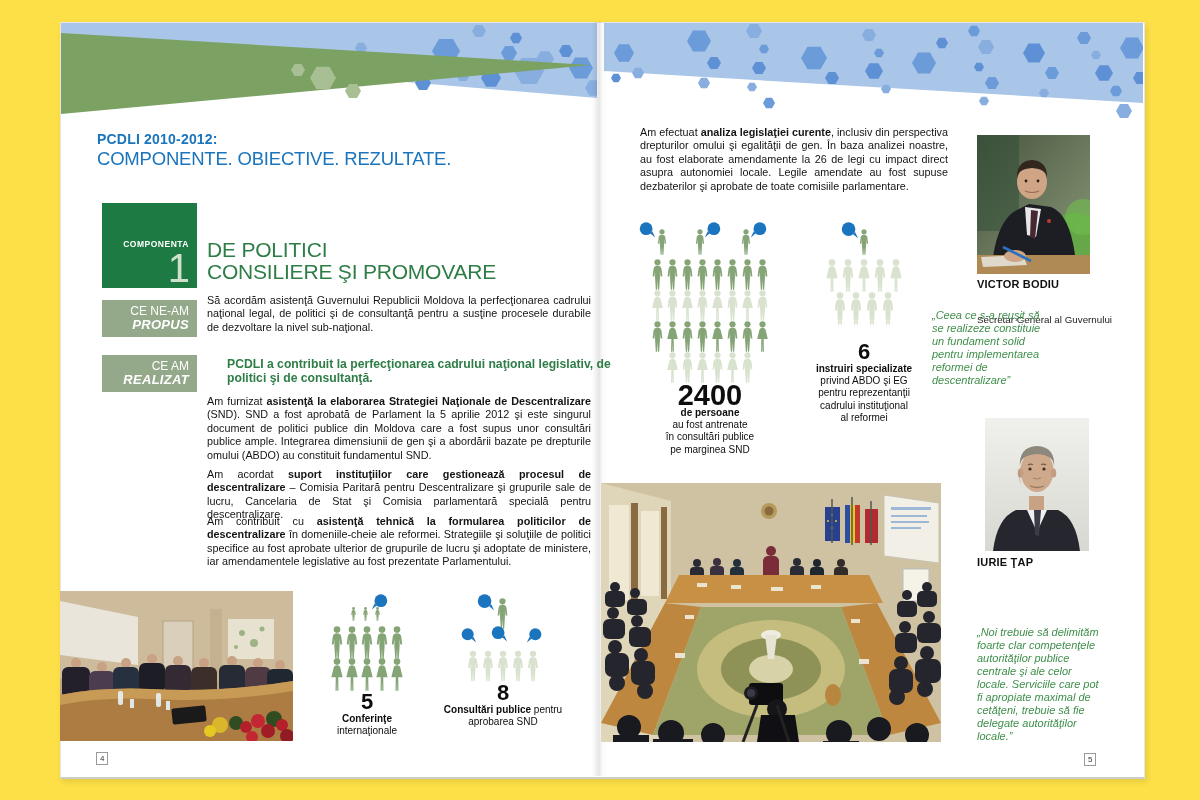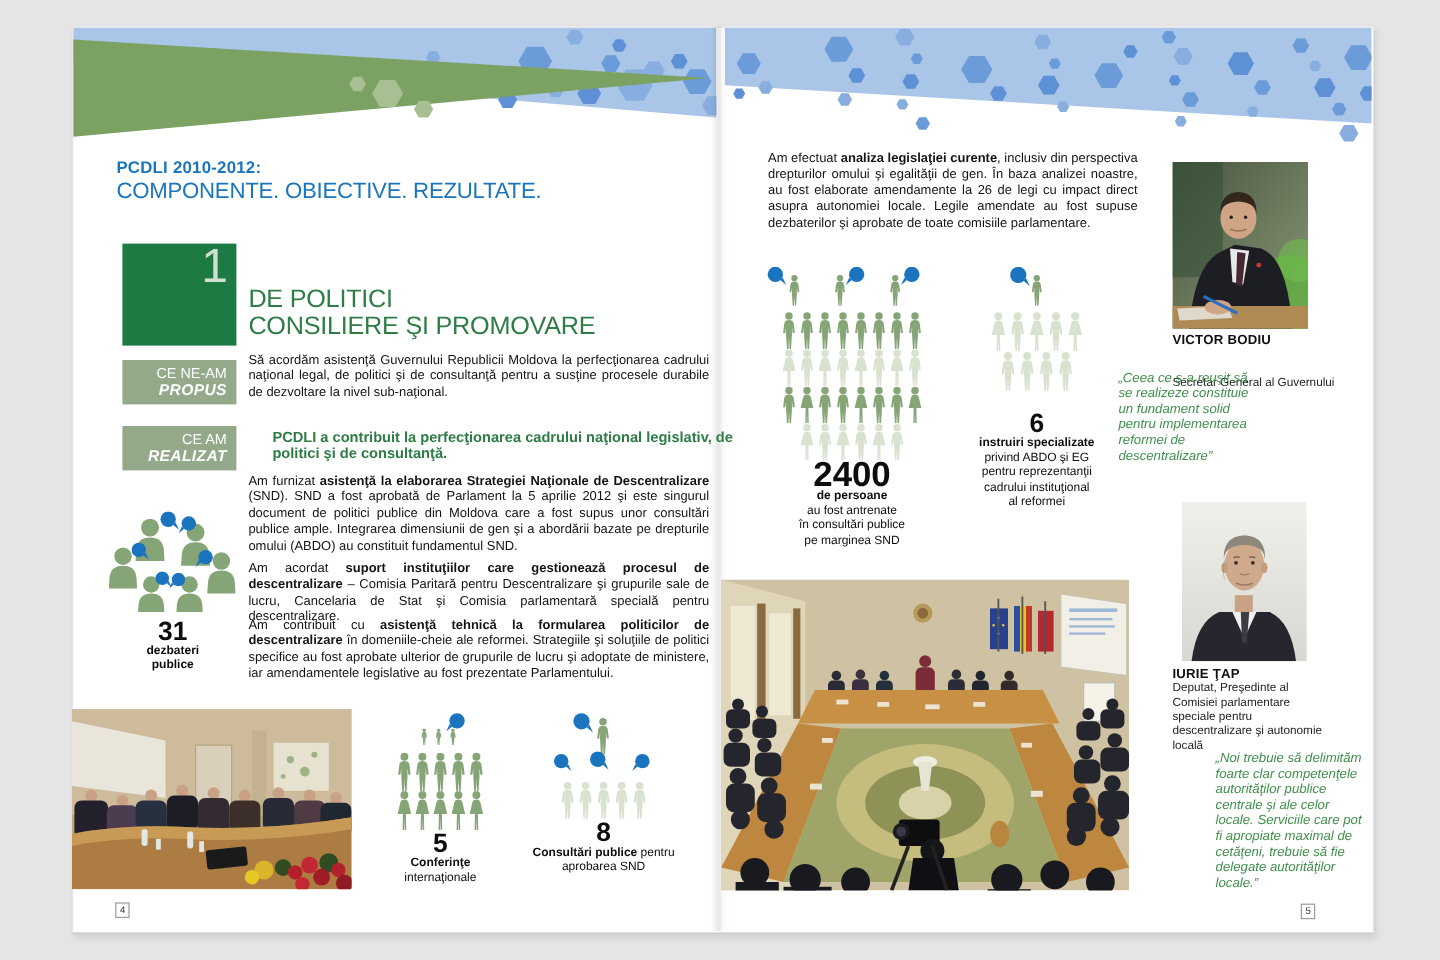--- a/index.html
+++ b/index.html
@@ -1,16 +1,16 @@
 <!DOCTYPE html>
 <html><head>
 <meta charset="utf-8">
 <style>
   html,body{margin:0;padding:0;background:#ffffff;}
-  .canvas{position:relative;width:1200px;height:800px;background:#e5e5e5;overflow:hidden;
+  .canvas{position:relative;width:1200px;height:800px;background:#fde047;overflow:hidden;
           font-family:"Liberation Sans",sans-serif;-webkit-font-smoothing:antialiased;}
   .abs{position:absolute;}
   .spread{left:60px;top:22px;width:1083px;height:754px;background:#fff;
           border:1px solid #e6e6e6;border-bottom:2px solid #cbcbcb;
           box-shadow:2px 3px 6px rgba(0,0,0,.10);}
   .gutter{left:592px;top:22px;width:16px;height:754px;
           background:linear-gradient(to right,rgba(0,0,0,0),rgba(0,0,0,.10) 45%,rgba(0,0,0,.02) 65%,rgba(0,0,0,0));}
   .kicker{font-size:14px;font-weight:bold;color:#1b75bc;letter-spacing:.2px;}
   .bigtitle{font-size:18.5px;color:#1b75bc;letter-spacing:-.2px;}
   .compbox{background:#1d7a42;color:#fff;text-align:right;}
@@ -140,20 +140,21 @@
       <use href="#hexp" transform="translate(536,55) scale(7)"></use>
     </g>
   </svg>
 
   <div class="abs gutter"></div>
 
   <div class="abs kicker" style="left:97px;top:131px;">PCDLI 2010-2012:</div>
   <div class="abs bigtitle" style="left:97px;top:148px;">COMPONENTE. OBIECTIVE. REZULTATE.</div>
 
   <div class="abs compbox" style="left:102px;top:203px;width:95px;height:85px;">
+    <div class="complabel">COMPONENTA</div>
     <div class="compnum">1</div>
   </div>
 
   <div class="abs tag" style="left:102px;top:300px;width:87px;height:33px;">
     <div class="l1">CE NE-AM</div>
     <div class="l2">PROPUS</div>
   </div>
   <div class="abs tag" style="left:102px;top:355px;width:87px;height:33px;">
     <div class="l1">CE AM</div>
     <div class="l2">REALIZAT</div>
@@ -167,42 +168,20 @@
   <div class="abs body" style="left:207px;top:294px;width:384px;">Să acordăm asistenţă Guvernului Republicii Moldova la perfecţionarea cadrului naţional legal, de politici şi de consultanţă pentru a susţine procesele durabile de dezvoltare la nivel sub-naţional.</div>
 
   <div class="abs subhead" style="left:207px;top:357px;width:384px;">PCDLI a contribuit la perfecţionarea cadrului naţional legislativ, de politici şi de consultanţă.</div>
 
   <div class="abs body" style="left:207px;top:395px;width:384px;"><span>Am furnizat </span><b>asistenţă la elaborarea Strategiei Naţionale de Descentralizare</b><span> (SND). SND a fost aprobată de Parlament la 5 aprilie 2012 şi este singurul document de politici publice din Moldova care a fost supus unor consultări publice ample. Integrarea dimensiunii de gen şi a abordării bazate pe drepturile omului (ABDO) au constituit fundamentul SND.</span></div>
 
   <div class="abs body" style="left:207px;top:468px;width:384px;"><span>Am acordat </span><b>suport instituţiilor care gestionează procesul de descentralizare</b><span> – Comisia Paritară pentru Descentralizare şi grupurile sale de lucru, Cancelaria de Stat şi Comisia parlamentară specială pentru descentralizare.</span></div>
 
   <div class="abs body" style="left:207px;top:515px;width:384px;"><span>Am contribuit cu </span><b>asistenţă tehnică la formularea politicilor de descentralizare</b><span> în domeniile-cheie ale reformei. Strategiile şi soluţiile de politici specifice au fost aprobate ulterior de grupurile de lucru şi adoptate de ministere, iar amendamentele legislative au fost prezentate Parlamentului.</span></div>
 
-  <div class="abs center" style="left:85px;top:422px;width:118px;">
-    <svg width="112" height="88">
-      <g fill="#86a577">
-        <use href="#sym-bust" x="24" y="10" width="26" height="36"></use>
-        <use href="#sym-bust" x="62" y="14" width="26" height="36"></use>
-        <use href="#sym-bust" x="2" y="34" width="25" height="35"></use>
-        <use href="#sym-bust" x="84" y="38" width="25" height="35"></use>
-        <use href="#sym-bust" x="26" y="58" width="24" height="33"></use>
-        <use href="#sym-bust" x="58" y="58" width="24" height="33"></use>
-      </g>
-      <g fill="#1b74be">
-        <use href="#sym-bubble" x="44" y="4" width="18" height="16"></use>
-        <use href="#sym-bubble-l" x="60" y="8" width="17" height="15"></use>
-        <use href="#sym-bubble" x="20" y="30" width="17" height="15"></use>
-        <use href="#sym-bubble-l" x="74" y="36" width="17" height="15"></use>
-        <use href="#sym-bubble" x="40" y="54" width="16" height="14"></use>
-        <use href="#sym-bubble-l" x="52" y="55" width="16" height="14"></use>
-      </g>
-    </svg>
-    <div class="statnum" style="font-size:22px;line-height:22px;">31</div>
-    <div class="statlbl"><b>dezbateri</b><br><b>publice</b></div>
-  </div>
 
   <svg class="abs" style="left:60px;top:591px;" width="233" height="150">
     <rect width="233" height="150" fill="#bda584"></rect>
     <rect width="233" height="88" fill="#cdbb9c"></rect>
     <path d="M0 10 78 26 78 74 0 64Z" fill="#e9e5da"></path>
     <rect x="103" y="30" width="30" height="60" fill="#d9cfba" stroke="#b5a583"></rect>
     <rect x="150" y="18" width="12" height="72" fill="#c3b190"></rect>
     <rect x="168" y="28" width="46" height="40" fill="#e7e2d0"></rect>
     <g fill="#7f9f66" opacity=".7">
         <circle cx="182" cy="42" r="3"></circle>
@@ -582,18 +561,17 @@
     <path d="M35 50Q33 29 52 28Q71 29 69 50Q70 37 52 36Q34 37 35 50Z" fill="#8d887b"></path>
     <path d="M35 50Q33 60 36 66Q33 55 36 48Z" fill="#8d887b"></path>
     <circle cx="45" cy="51" r="1.6" fill="#3a2e26"></circle>
       <circle cx="59" cy="51" r="1.6" fill="#3a2e26"></circle>
     <path d="M43 47Q45 45.5 48 46.5" stroke="#6f5a48" stroke-width="1.1" fill="none"></path>
     <path d="M56 46.5Q59 45.5 61 47" stroke="#6f5a48" stroke-width="1.1" fill="none"></path>
     <path d="M48 60Q52 62 56 60" stroke="#a87e62" stroke-width="1" fill="none"></path>
     <path d="M45 68Q52 71 59 68" stroke="#9b7a62" stroke-width="1.3" fill="none"></path>
   </svg>
   <div class="abs pname" style="left:977px;top:556px;">IURIE ŢAP</div>
-  <div class="abs prole" style="left:977px;top:568px;width:128px;">Deputat, Preşedinte al Comisiei parlamentare speciale pentru descentralizare şi autonomie locală</div>
-  <div class="abs pquote" style="left:977px;top:626px;width:124px;margin-left:36px;">„Noi trebuie să delimităm foarte clar competenţele autorităţilor publice centrale şi ale celor locale. Serviciile care pot fi apropiate maximal de cetăţeni, trebuie să fie delegate autorităţilor locale.”</div>
+  <div class="abs pquote" style="left:977px;top:626px;width:124px;">„Noi trebuie să delimităm foarte clar competenţele autorităţilor publice centrale şi ale celor locale. Serviciile care pot fi apropiate maximal de cetăţeni, trebuie să fie delegate autorităţilor locale.”</div>
 
   <div class="abs folio" style="left:1084px;top:753px;">5</div>
 
 </div>
 
 </body></html>

